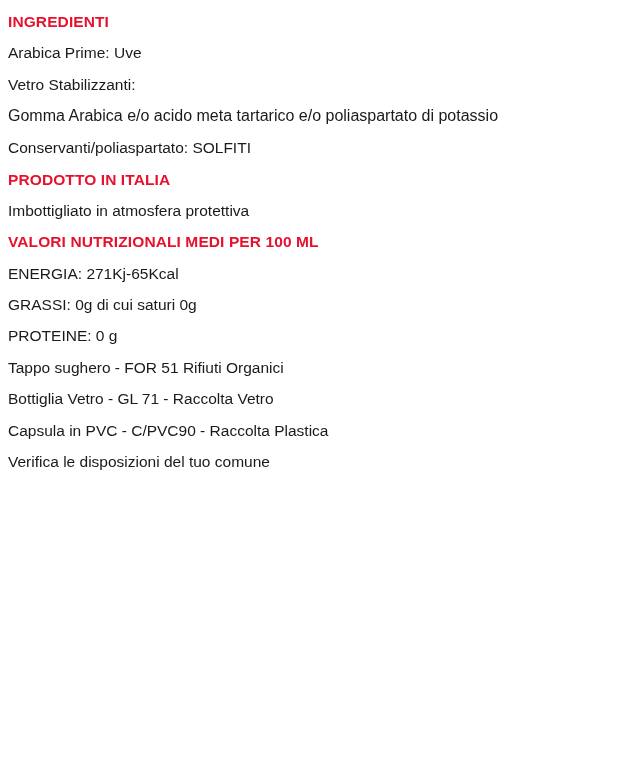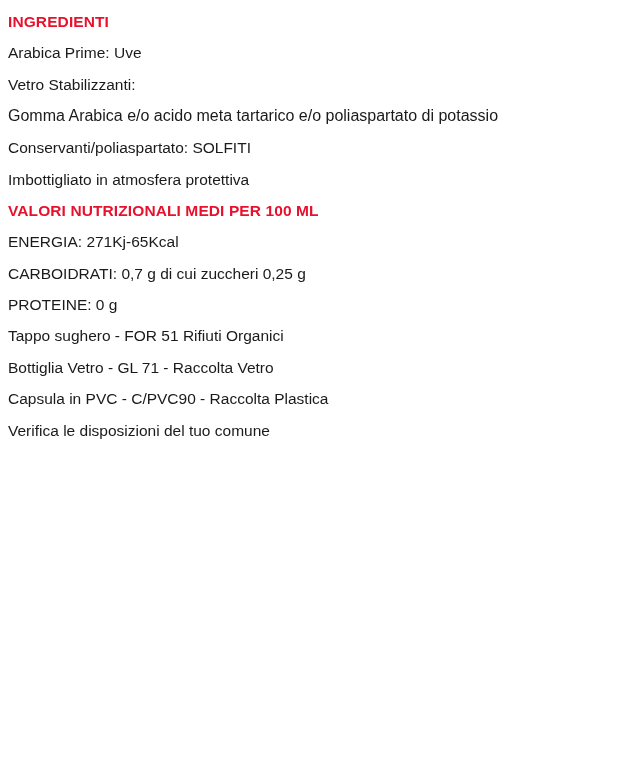--- a/index.html
+++ b/index.html
@@ -44,22 +44,23 @@
 </style>
 </head>
 <body>
 
 <div class="page">
   <div class="line heading">INGREDIENTI</div>
   <div class="line">Arabica Prime: Uve</div>
   <div class="line">Vetro Stabilizzanti:</div>
   <div class="line wide">Gomma Arabica e/o acido meta tartarico e/o poliaspartato di potassio</div>
   <div class="line">Conservanti/poliaspartato: SOLFITI</div>
+  <div class="line heading">PRODOTTO IN ITALIA</div>
   <div class="line">Imbottigliato in atmosfera protettiva</div>
   <div class="line heading">VALORI NUTRIZIONALI MEDI PER 100 ML</div>
   <div class="line">ENERGIA: 271Kj-65Kcal</div>
-  <div class="line">CARBOIDRATI: 0,7 g di cui zuccheri 0,25 g</div>
+  <div class="line">GRASSI: 0g di cui saturi 0g</div>
   <div class="line">PROTEINE: 0 g</div>
   <div class="line">Tappo sughero - FOR 51 Rifiuti Organici</div>
   <div class="line">Bottiglia Vetro - GL 71 - Raccolta Vetro</div>
   <div class="line">Capsula in PVC - C/PVC90 - Raccolta Plastica</div>
   <div class="line">Verifica le disposizioni del tuo comune</div>
 </div>
 
 </body></html>

